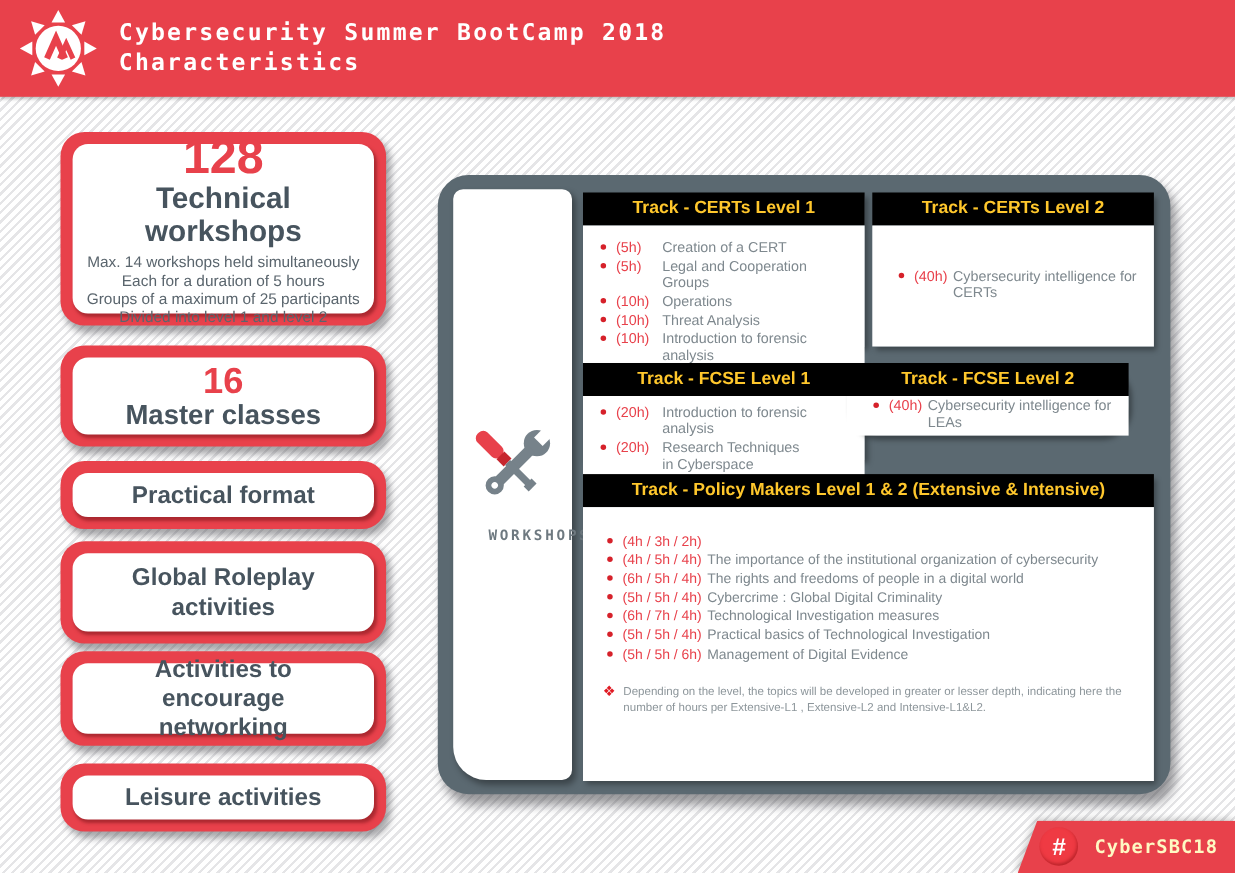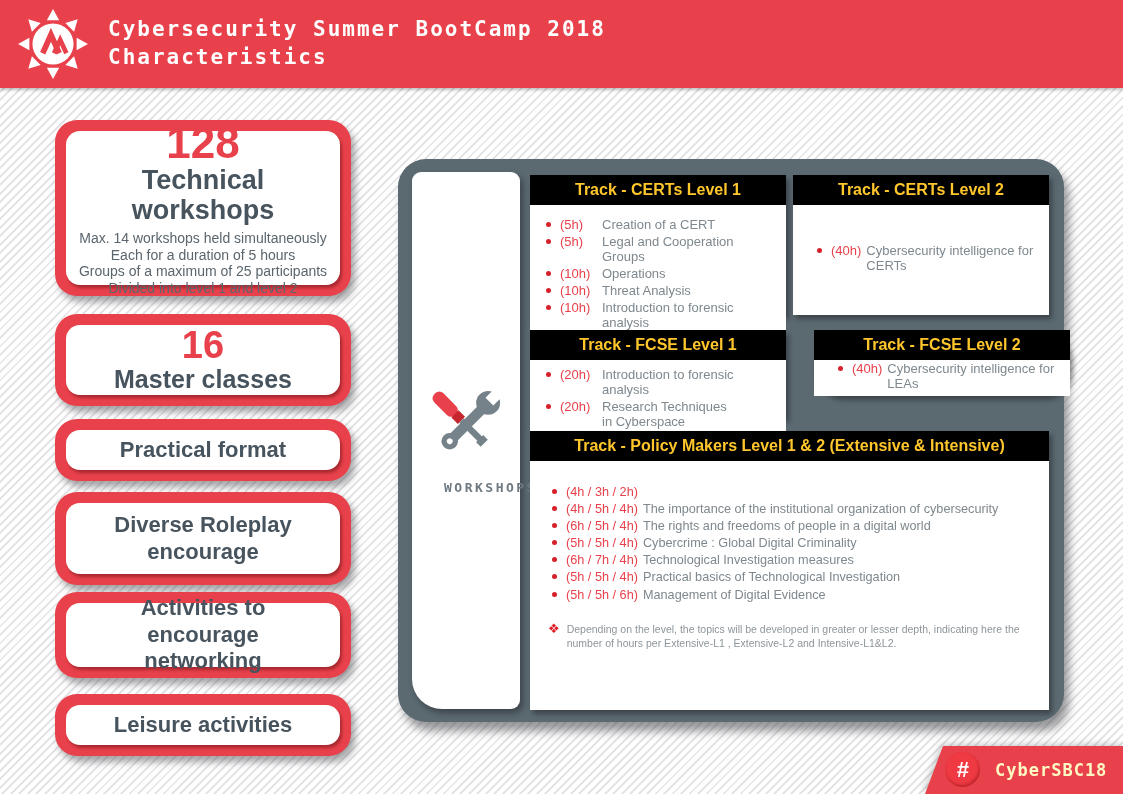--- a/index.html
+++ b/index.html
@@ -29,21 +29,21 @@
     background:#e8414b; border-radius:22px; padding:11px;
     box-shadow:4px 6px 7px rgba(80,80,85,0.5);
   }
   .rbox-inner {
     background:#ffffff; border-radius:14px; height:100%; width:100%;
     display:flex; flex-direction:column; justify-content:center; align-items:center;
     text-align:center; box-shadow:2px 3px 3px rgba(120,20,26,0.55);
     padding:4px 8px;
   }
   .big-number { color:#e8414b; font-weight:bold; font-size:44px; line-height:1.05; }
-  .mid-number { color:#e8414b; font-weight:bold; font-size:38px; line-height:1.05; }
+  .mid-number { color:#e8414b; font-weight:bold; font-size:33px; line-height:1.05; }
   .box-title  { color:#47545e; font-weight:bold; font-size:27px; line-height:1.1; }
   .box-title-sm { color:#47545e; font-weight:bold; font-size:22px; line-height:1.2; max-width:232px; }
   .box-details { color:#5a656d; font-size:14px; line-height:1.18; margin-top:5px; }
 
   #box-1 { top:120px; height:176px; }
   #box-2 { top:314px; height:92px;  }
   #box-3 { top:419px; height:62px;  }
   #box-4 { top:492px; height:93px;  }
   #box-5 { top:592px; height:86px;  }
   #box-6 { top:694px; height:62px;  }
@@ -69,21 +69,21 @@
   .track { position:absolute; display:flex; flex-direction:column; box-shadow:3px 4px 5px rgba(0,0,0,0.35); }
   .track-header {
     height:30px; background:#000000; color:#ffc72c; font-weight:bold; font-size:16px;
     display:flex; align-items:center; justify-content:center; flex:none;
   }
   .track-body { flex:1; background:#ffffff; }
 
   #track-certs1 { left:132px; top:16px;  width:256px; height:140px; }
   #track-certs2 { left:395px; top:16px;  width:256px; height:140px; }
   #track-fcse1  { left:132px; top:171px; width:256px; height:88px;  }
-  #track-fcse2  { left:416px; top:171px; width:256px; height:66px;border-radius:27px;  }
+  #track-fcse2  { left:372px; top:171px; width:256px; height:66px;border-radius:27px;  }
   #track-policy { left:132px; top:272px; width:519px; height:279px; }
 
   #track-certs1 .track-body { padding:13px 8px 6px 16px; }
   #track-fcse1  .track-body { padding:8px 8px 6px 16px; }
   .centered-body { display:flex; align-items:center; padding-left:24px; }
   #track-policy .track-body { padding:24px 16px 0 22px; }
 
   .titem { display:flex; align-items:flex-start; font-size:13px; line-height:1.15; margin-bottom:2px; }
   .bullet { width:5px; height:5px; border-radius:50%; background:#d6212a; flex:none; margin:4px 9px 0 0; }
   .hours { color:#e8414b; flex:none; margin-right:5px; white-space:nowrap; }
@@ -164,21 +164,21 @@
   </div>
 
   <div class="rbox" id="box-3">
     <div class="rbox-inner">
       <div class="box-title-sm">Practical format</div>
     </div>
   </div>
 
   <div class="rbox" id="box-4">
     <div class="rbox-inner">
-      <div class="box-title-sm">Diverse Roleplay encourage</div>
+      <div class="box-title-sm">Global Roleplay activities</div>
     </div>
   </div>
 
   <div class="rbox" id="box-5">
     <div class="rbox-inner">
       <div class="box-title-sm">Activities to encourage networking</div>
     </div>
   </div>
 
   <div class="rbox" id="box-6">

